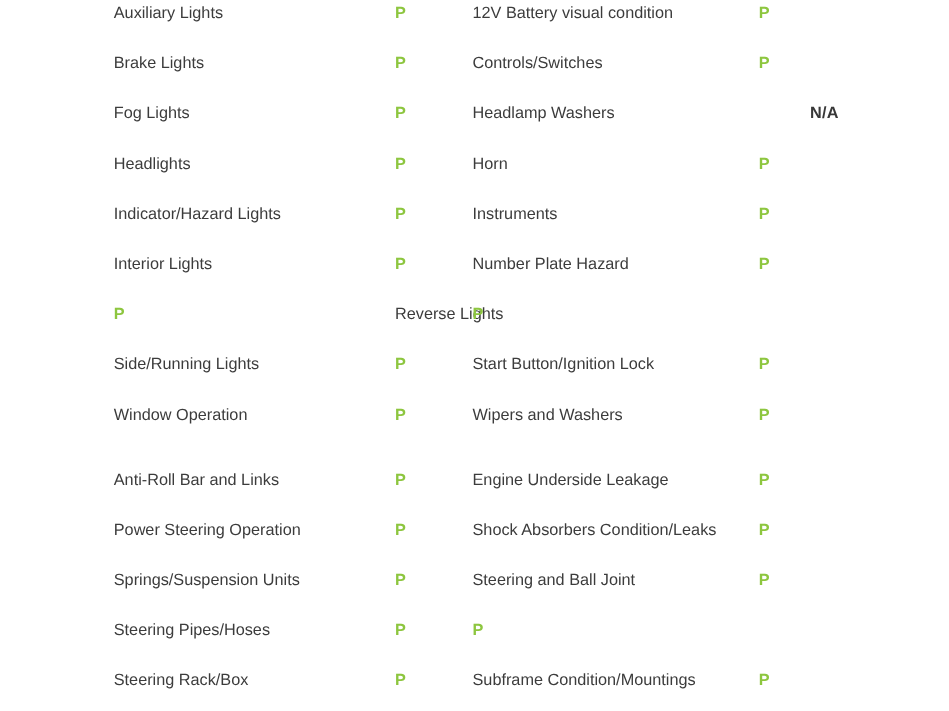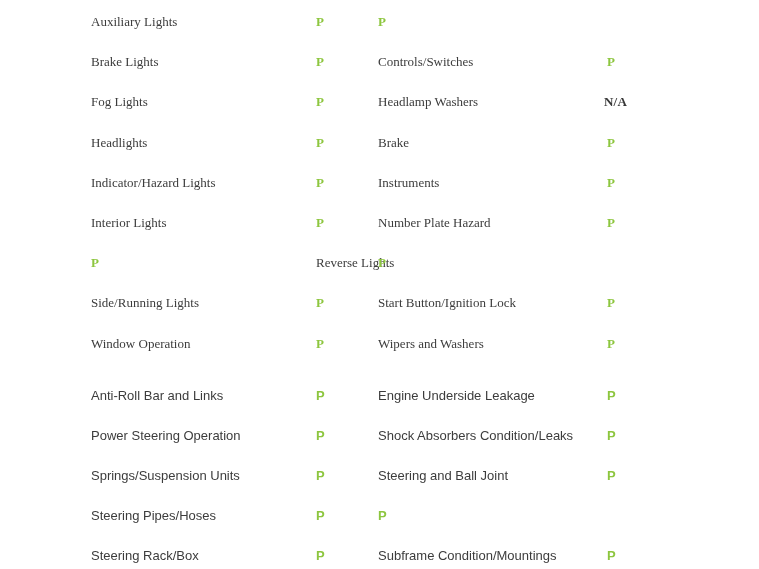--- a/index.html
+++ b/index.html
@@ -29,64 +29,65 @@
   }
   .label{
     font-size:13px;color:var(--text);line-height:15px;
     white-space:nowrap;
   }
   .status{
     font-size:13px;font-weight:bold;line-height:15px;
     white-space:nowrap;
   }
   .status.pass{color:var(--pass);}
-  .status.na{color:var(--na);margin-left:-3px;letter-spacing:0.2px;}
+  .status.na{color:var(--na);margin-left:-3px;letter-spacing:0.2px;text-align:right;}
   .section-header{
     margin:0 0 0 -3px;
     padding:0 0 1px 3px;
     width:580px;
     font-size:13.5px;font-weight:bold;color:var(--header-text);
     line-height:14px;
     border-bottom:2px solid var(--rule);
     white-space:nowrap;
   }
   .section-rows{margin-top:12px;}
-  .section.no-header .section-rows{margin-top:12px;font-family:Liberation Serif, serif;}
+  .section.no-header .section-rows{margin-top:0;}
 </style>
 </head>
 <body>
 
 <div class="content" id="checklist-root">
   <section class="section no-header">
 
     <div class="section-rows">
   <div class="row">
     <span class="label">Auxiliary Lights</span>
     <span class="status pass">P</span>
+    <span class="label">12V Battery visual condition</span>
     <span class="status pass">P</span>
   </div>
 
   <div class="row">
     <span class="label">Brake Lights</span>
     <span class="status pass">P</span>
     <span class="label">Controls/Switches</span>
     <span class="status pass">P</span>
   </div>
 
   <div class="row">
     <span class="label">Fog Lights</span>
     <span class="status pass">P</span>
     <span class="label">Headlamp Washers</span>
     <span class="status na">N/A</span>
   </div>
 
   <div class="row">
     <span class="label">Headlights</span>
     <span class="status pass">P</span>
-    <span class="label">Brake</span>
+    <span class="label">Horn</span>
     <span class="status pass">P</span>
   </div>
 
   <div class="row">
     <span class="label">Indicator/Hazard Lights</span>
     <span class="status pass">P</span>
     <span class="label">Instruments</span>
     <span class="status pass">P</span>
   </div>
 

